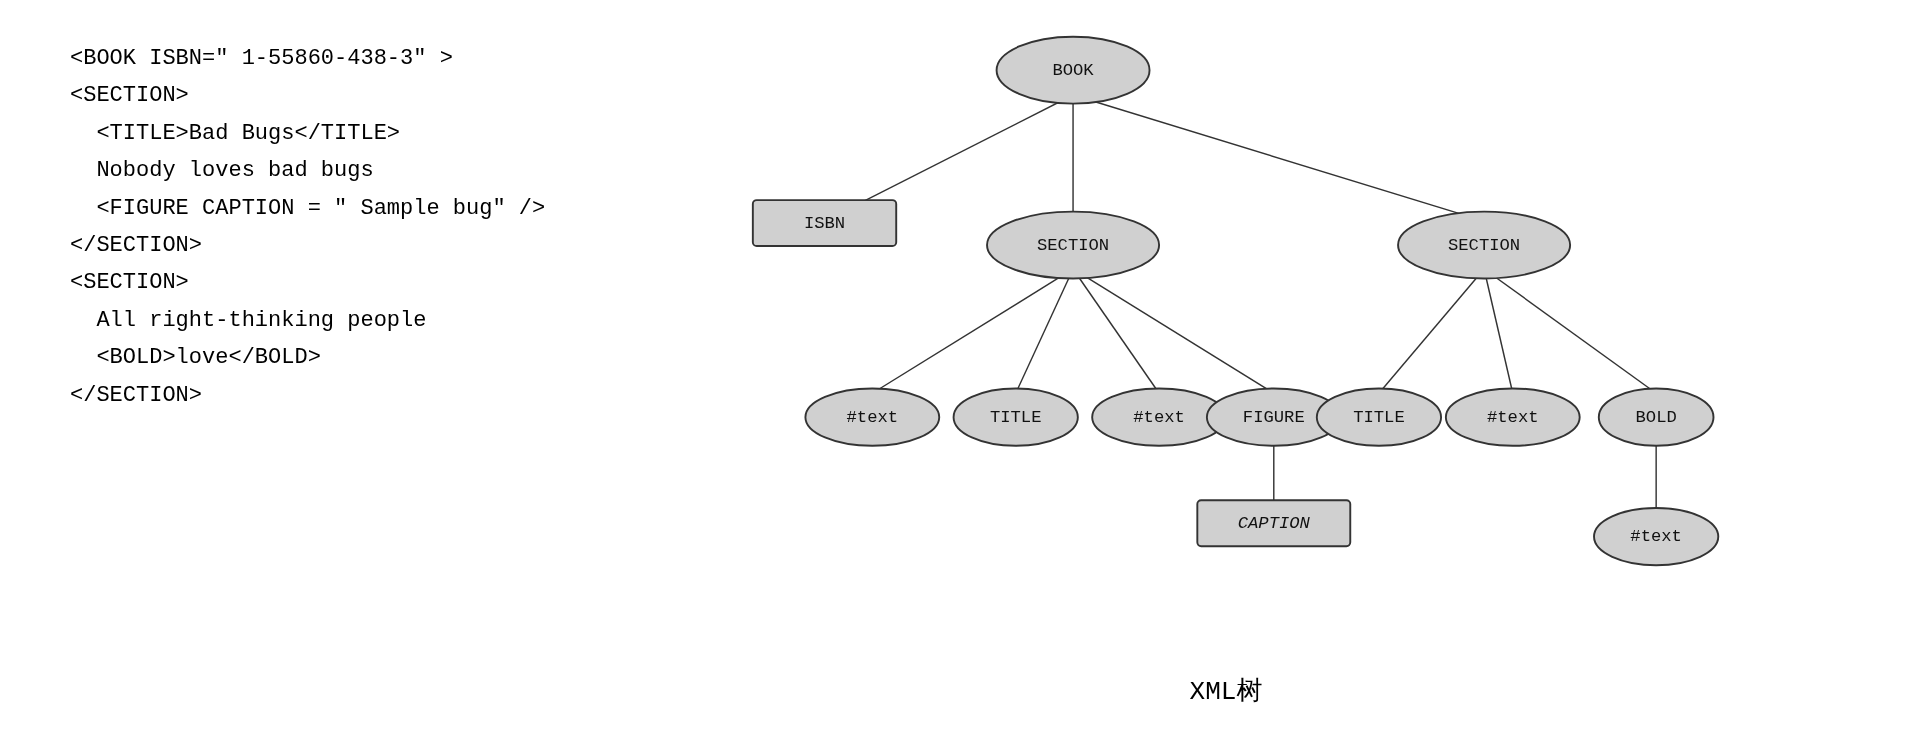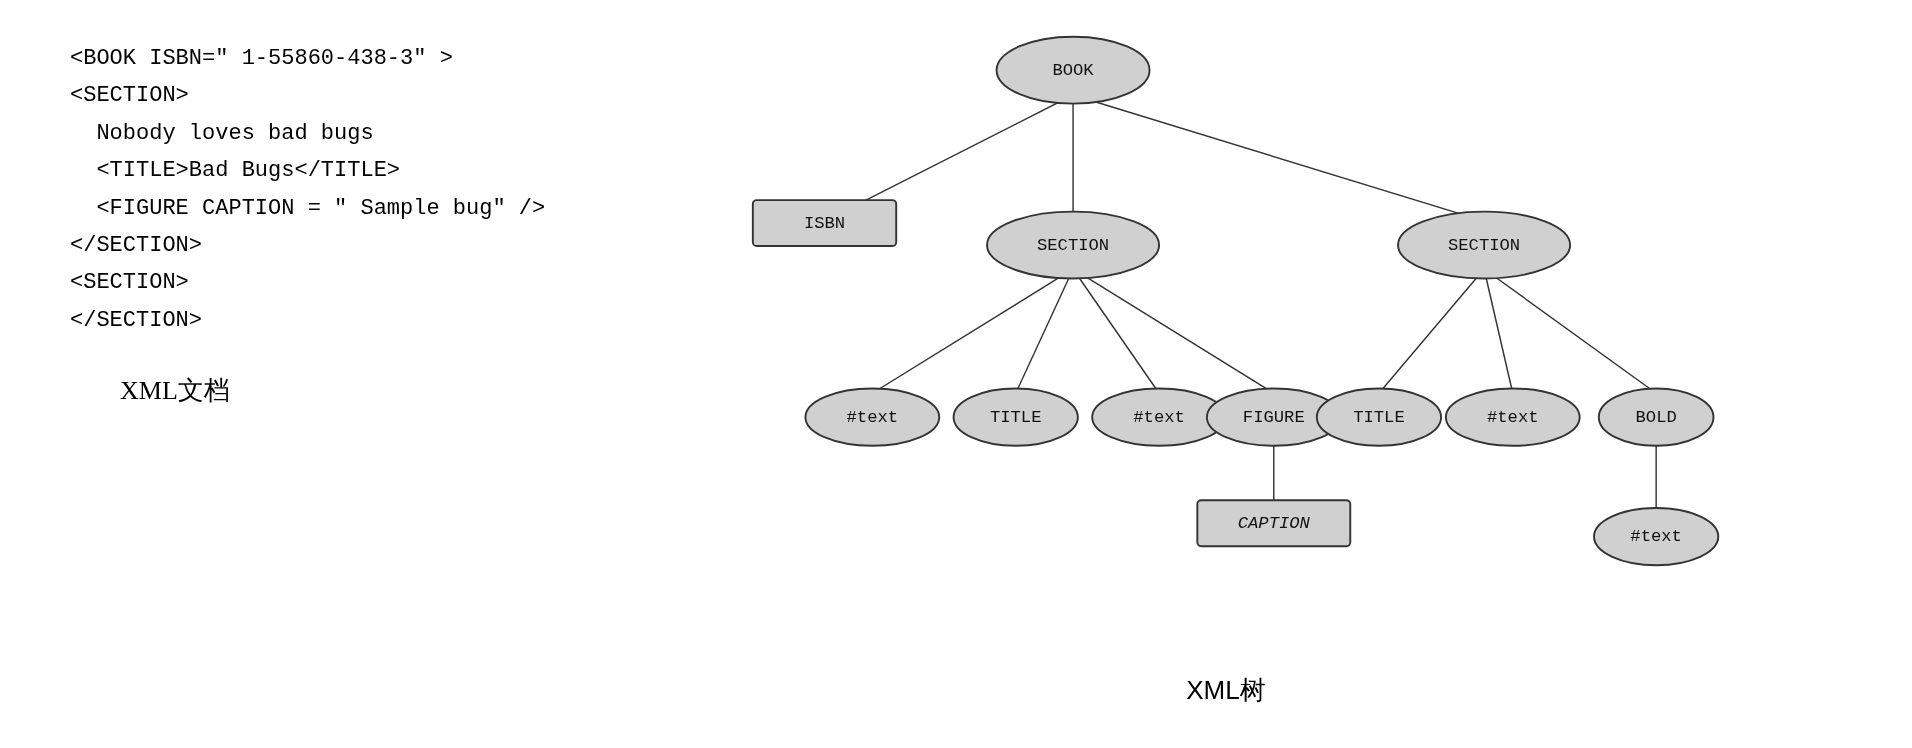--- a/index.html
+++ b/index.html
@@ -40,21 +40,21 @@
       flex: 1;
       position: relative;
       padding: 10px;
     }
     .tree-svg {
       width: 100%;
       height: 650px;
     }
     .right-label {
       font-size: 26px;
-      font-family: Liberation Sans, sans-serif;
+      font-family: Liberation Mono, monospace;
       text-align: center;
       margin-top: 12px;
       padding-left: 0;
       position: absolute;
       bottom: 20px;
       left: 50%;
       transform: translateX(-50%);
     }
     
     .tree-node-ellipse {
@@ -95,28 +95,29 @@
   </style>
 </head>
 <body>
 
 <div class="container">
 
   <div class="left-panel">
     <div class="code-block">
       <div class="line">&lt;BOOK ISBN="​ 1-55860-438-3" &gt;</div>
       <div class="line">&lt;SECTION&gt;</div>
+      <div class="line">  &lt;TITLE&gt;Bad Bugs&lt;/TITLE&gt;</div>
       <div class="line">  Nobody loves bad bugs</div>
-      <div class="line">  &lt;TITLE&gt;Bad Bugs&lt;/TITLE&gt;</div>
       <div class="line">  &lt;FIGURE CAPTION = " Sample bug" /&gt;</div>
       <div class="line">&lt;/SECTION&gt;</div>
       <div class="line">&lt;SECTION&gt;</div>
+      <div class="line">  All right-thinking people</div>
+      <div class="line">  &lt;BOLD&gt;love&lt;/BOLD&gt;</div>
       <div class="line">&lt;/SECTION&gt;</div>
     </div>
-    <div class="left-label">XML文档</div>
   </div>
 
   <div class="right-panel">
     <svg class="tree-svg" viewBox="0 0 1300 680">
 
       <line class="tree-line" x1="490" y1="68" x2="230" y2="200"></line>
 
       <line class="tree-line" x1="490" y1="68" x2="490" y2="200"></line>
 
       <line class="tree-line" x1="490" y1="68" x2="920" y2="200"></line>

